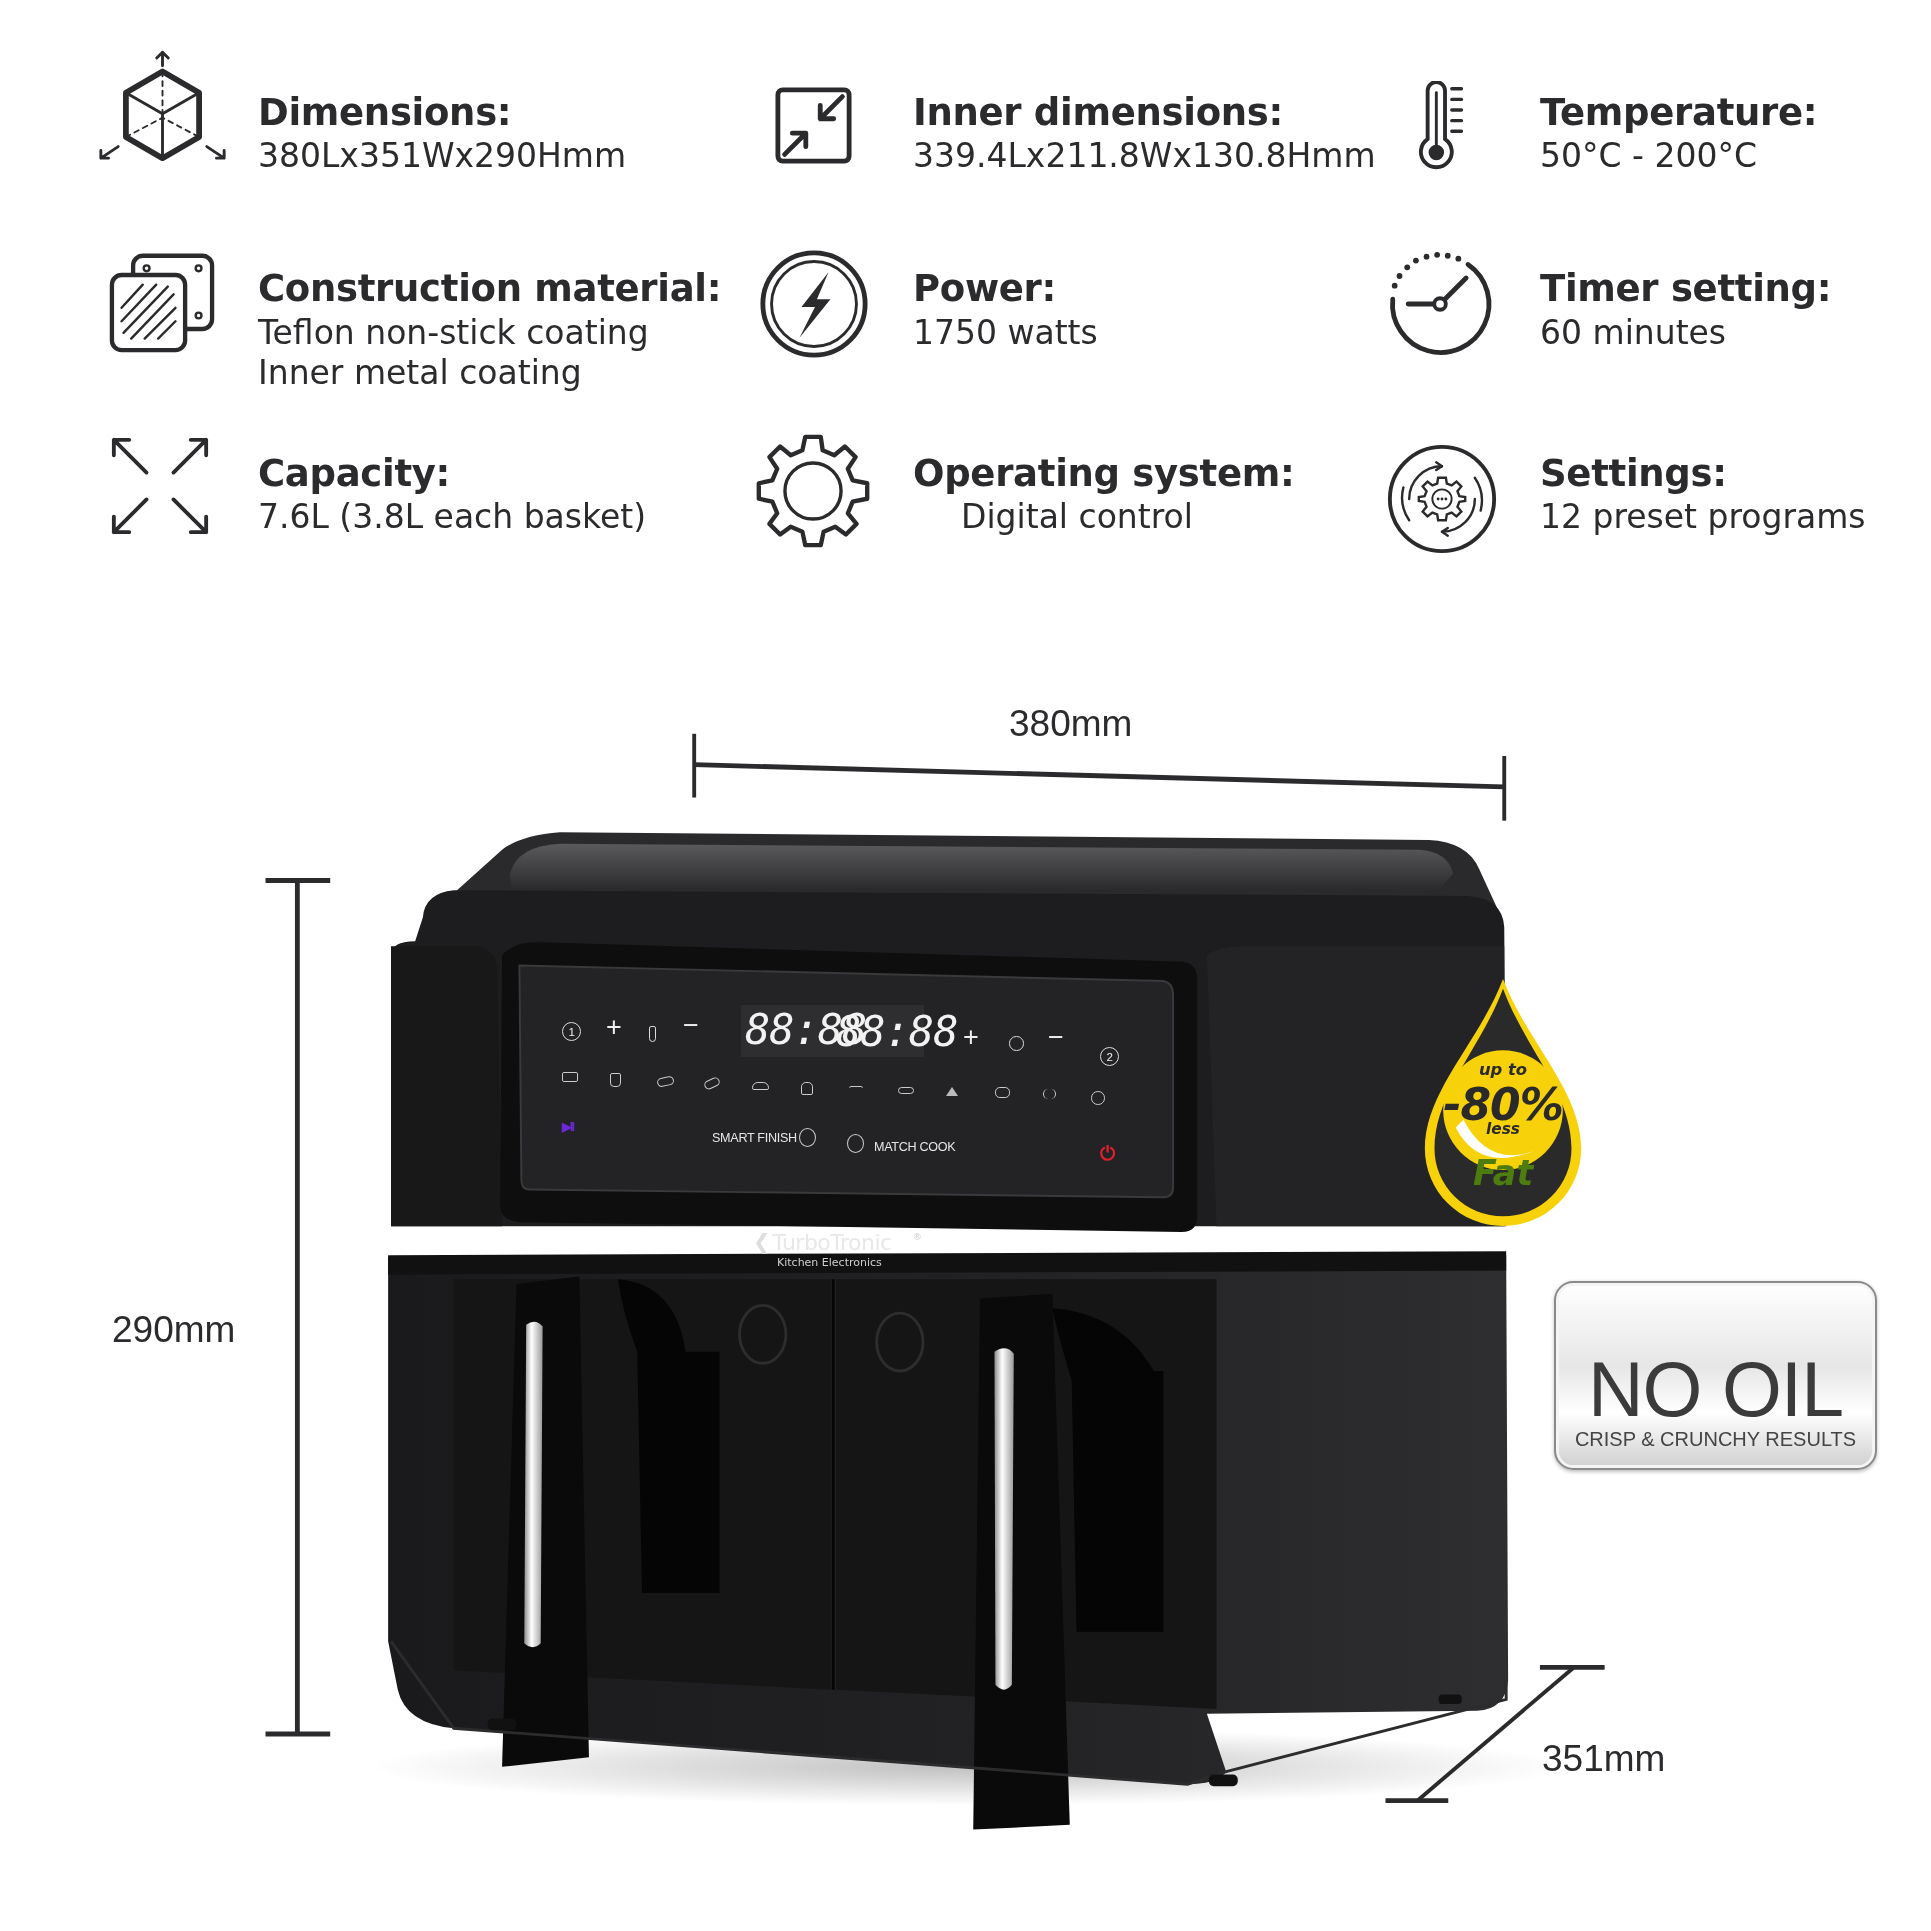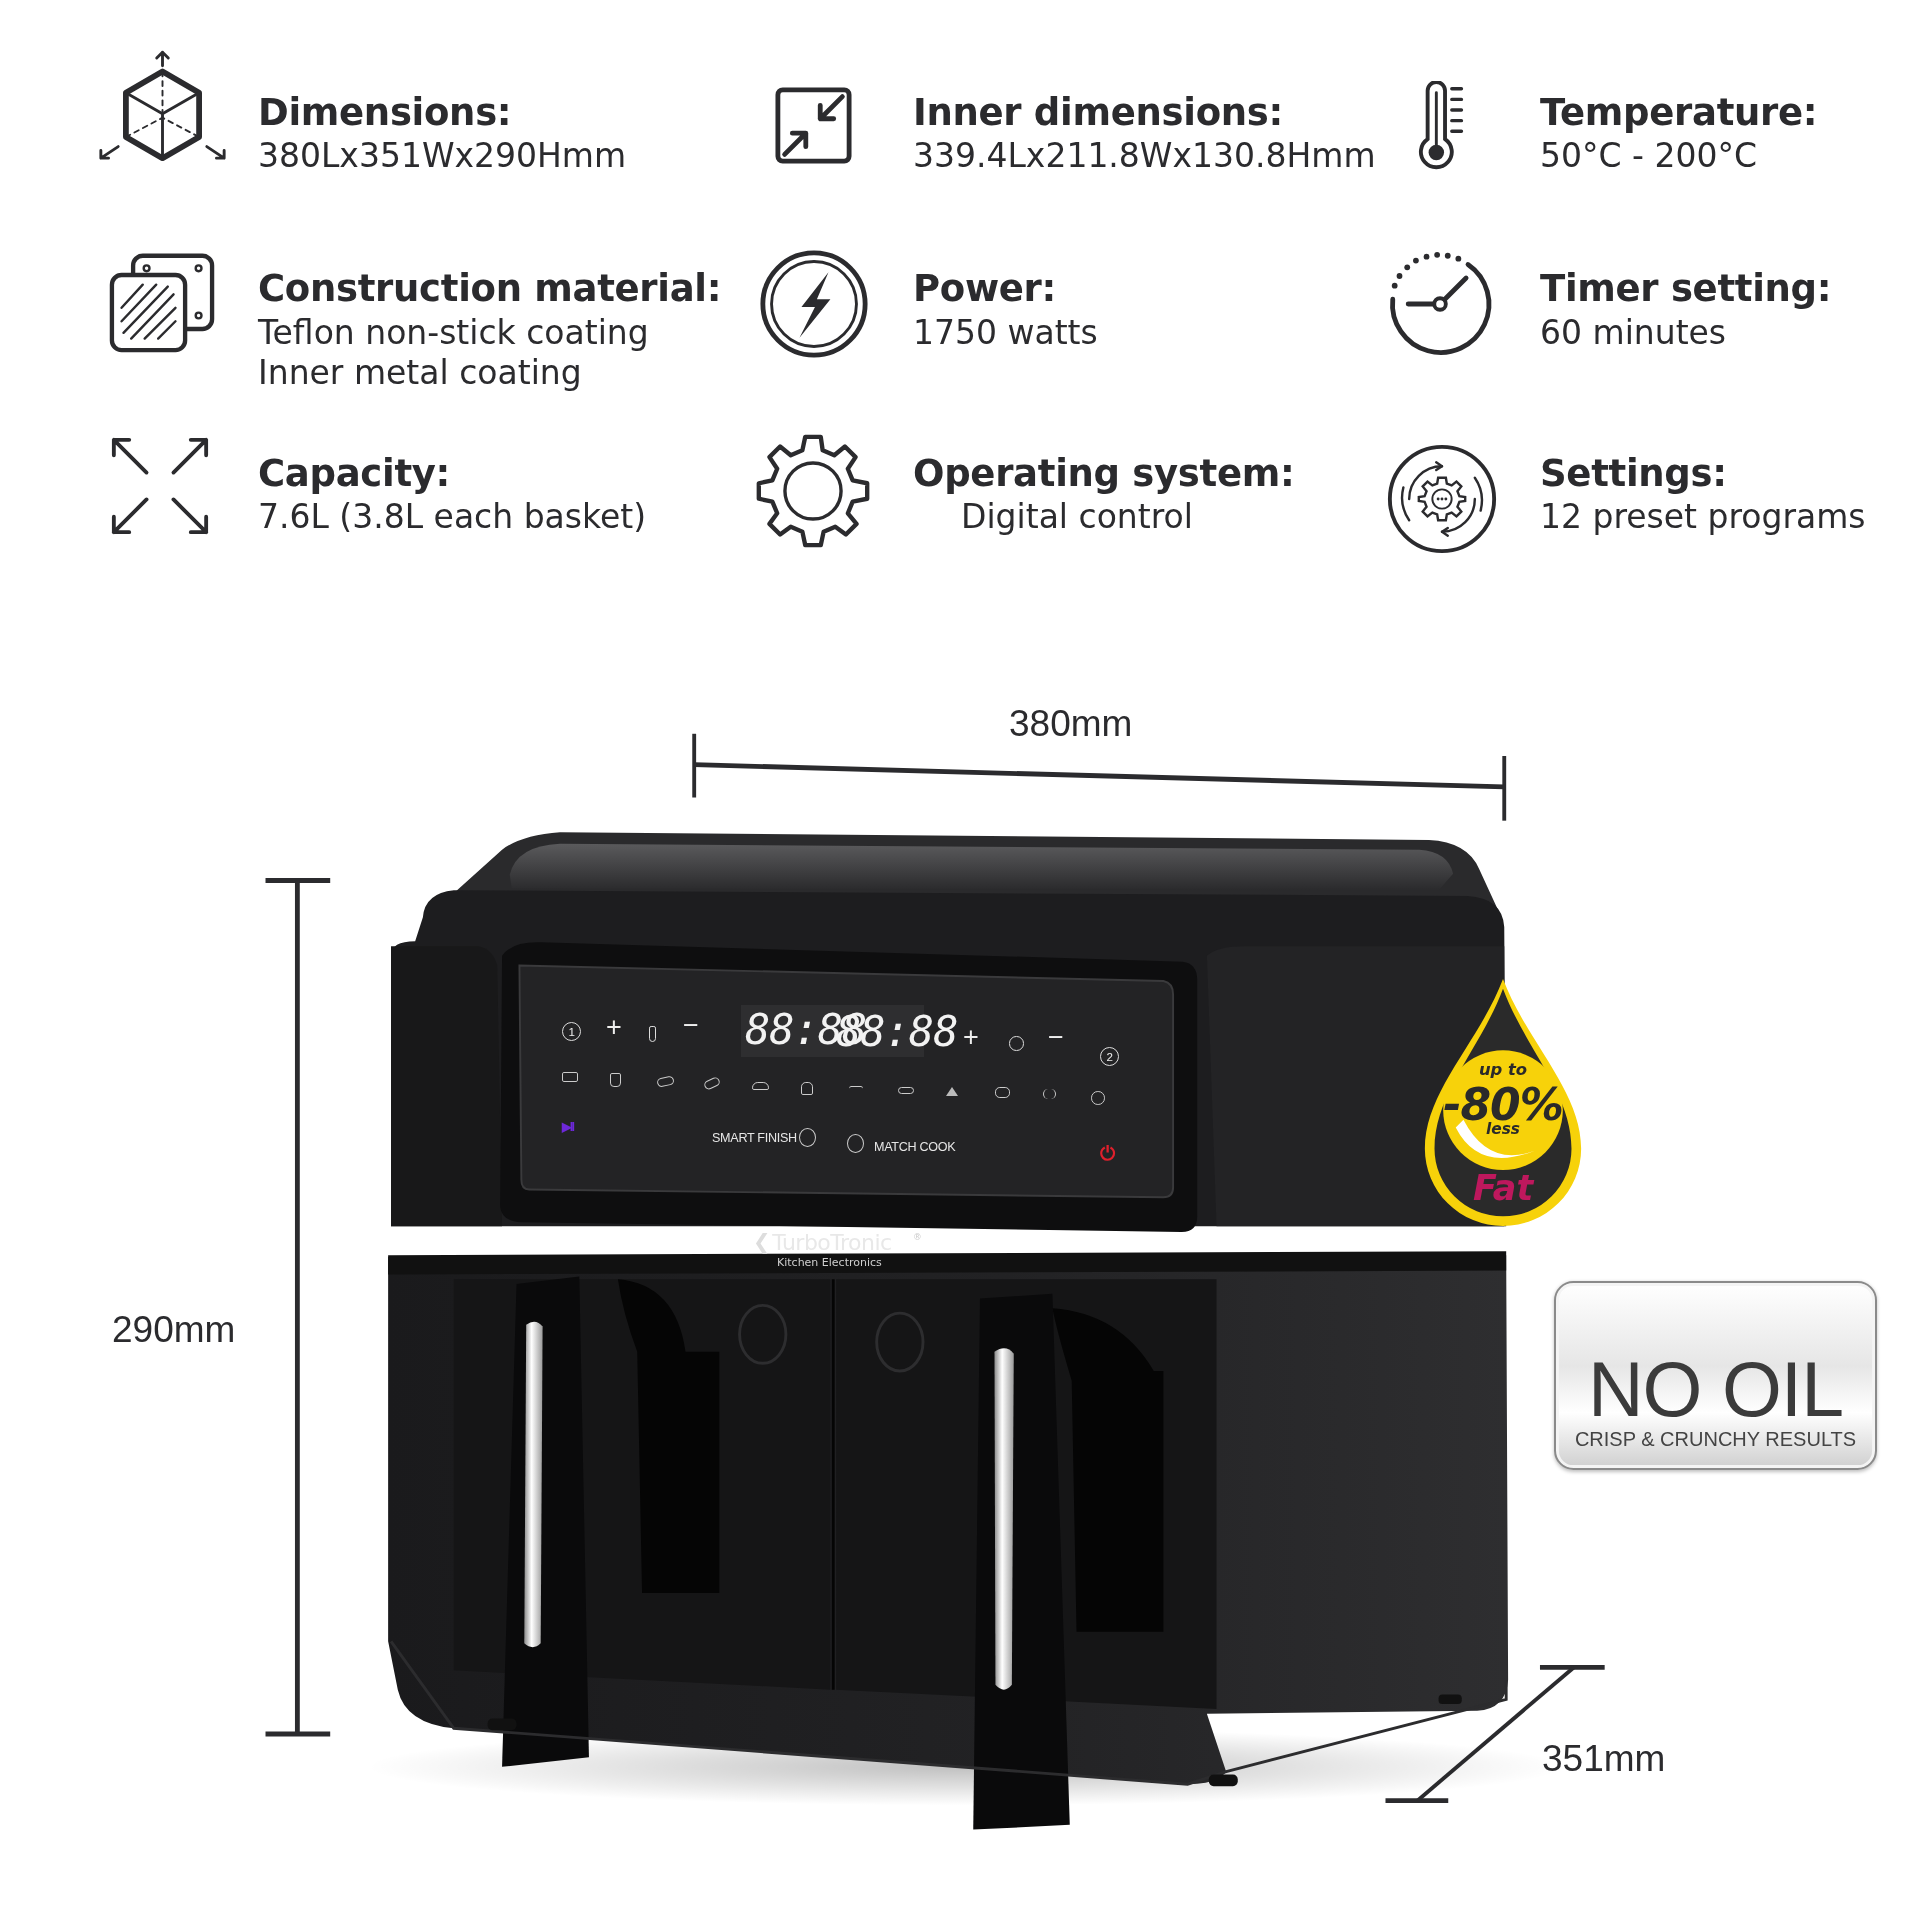--- a/index.html
+++ b/index.html
@@ -267,20 +267,20 @@
 <div style="position:absolute;left:1421px;top:975px;width:164px;height:253px;">
   <svg width="164" height="253" viewBox="0 0 170 262" style="position:absolute;left:0;top:0;">
     <path d="M85 4 C110 70 166 120 166 180 A81 80 0 0 1 4 180 C4 120 60 70 85 4 Z" fill="#f7d20a"></path>
     <path d="M85 14 C108 76 156 122 156 180 A71 70 0 0 1 14 180 C14 122 62 76 85 14 Z" fill="#2a2a2a"></path>
     <circle cx="85" cy="140" r="62" fill="#f7d20a"></circle>
     <path d="M36 158 Q60 205 118 182 Q70 200 44 150 Z" fill="#ffffff"></path>
   </svg>
   <div class="drop-text" style="left:0;right:0;top:85px;font-size:16.4px;">up to</div>
   <div class="drop-text" style="left:0;right:0;top:104px;font-size:44px;letter-spacing:-1px;">-80%</div>
   <div class="drop-text" style="left:0;right:0;top:145px;font-size:15.4px;">less</div>
-  <div class="drop-text" style="left:0;right:0;top:193px;font-size:35px;color:#be185d;">Fat</div>
+  <div class="drop-text" style="left:0;right:0;top:178px;font-size:35px;color:#4d7c0f;">Fat</div>
 </div>
 
 <div class="badge-nooil">
   <div class="l2">NO OIL</div>
   <div class="l3">CRISP &amp; CRUNCHY RESULTS</div>
 </div>
 
 
 </body></html>

